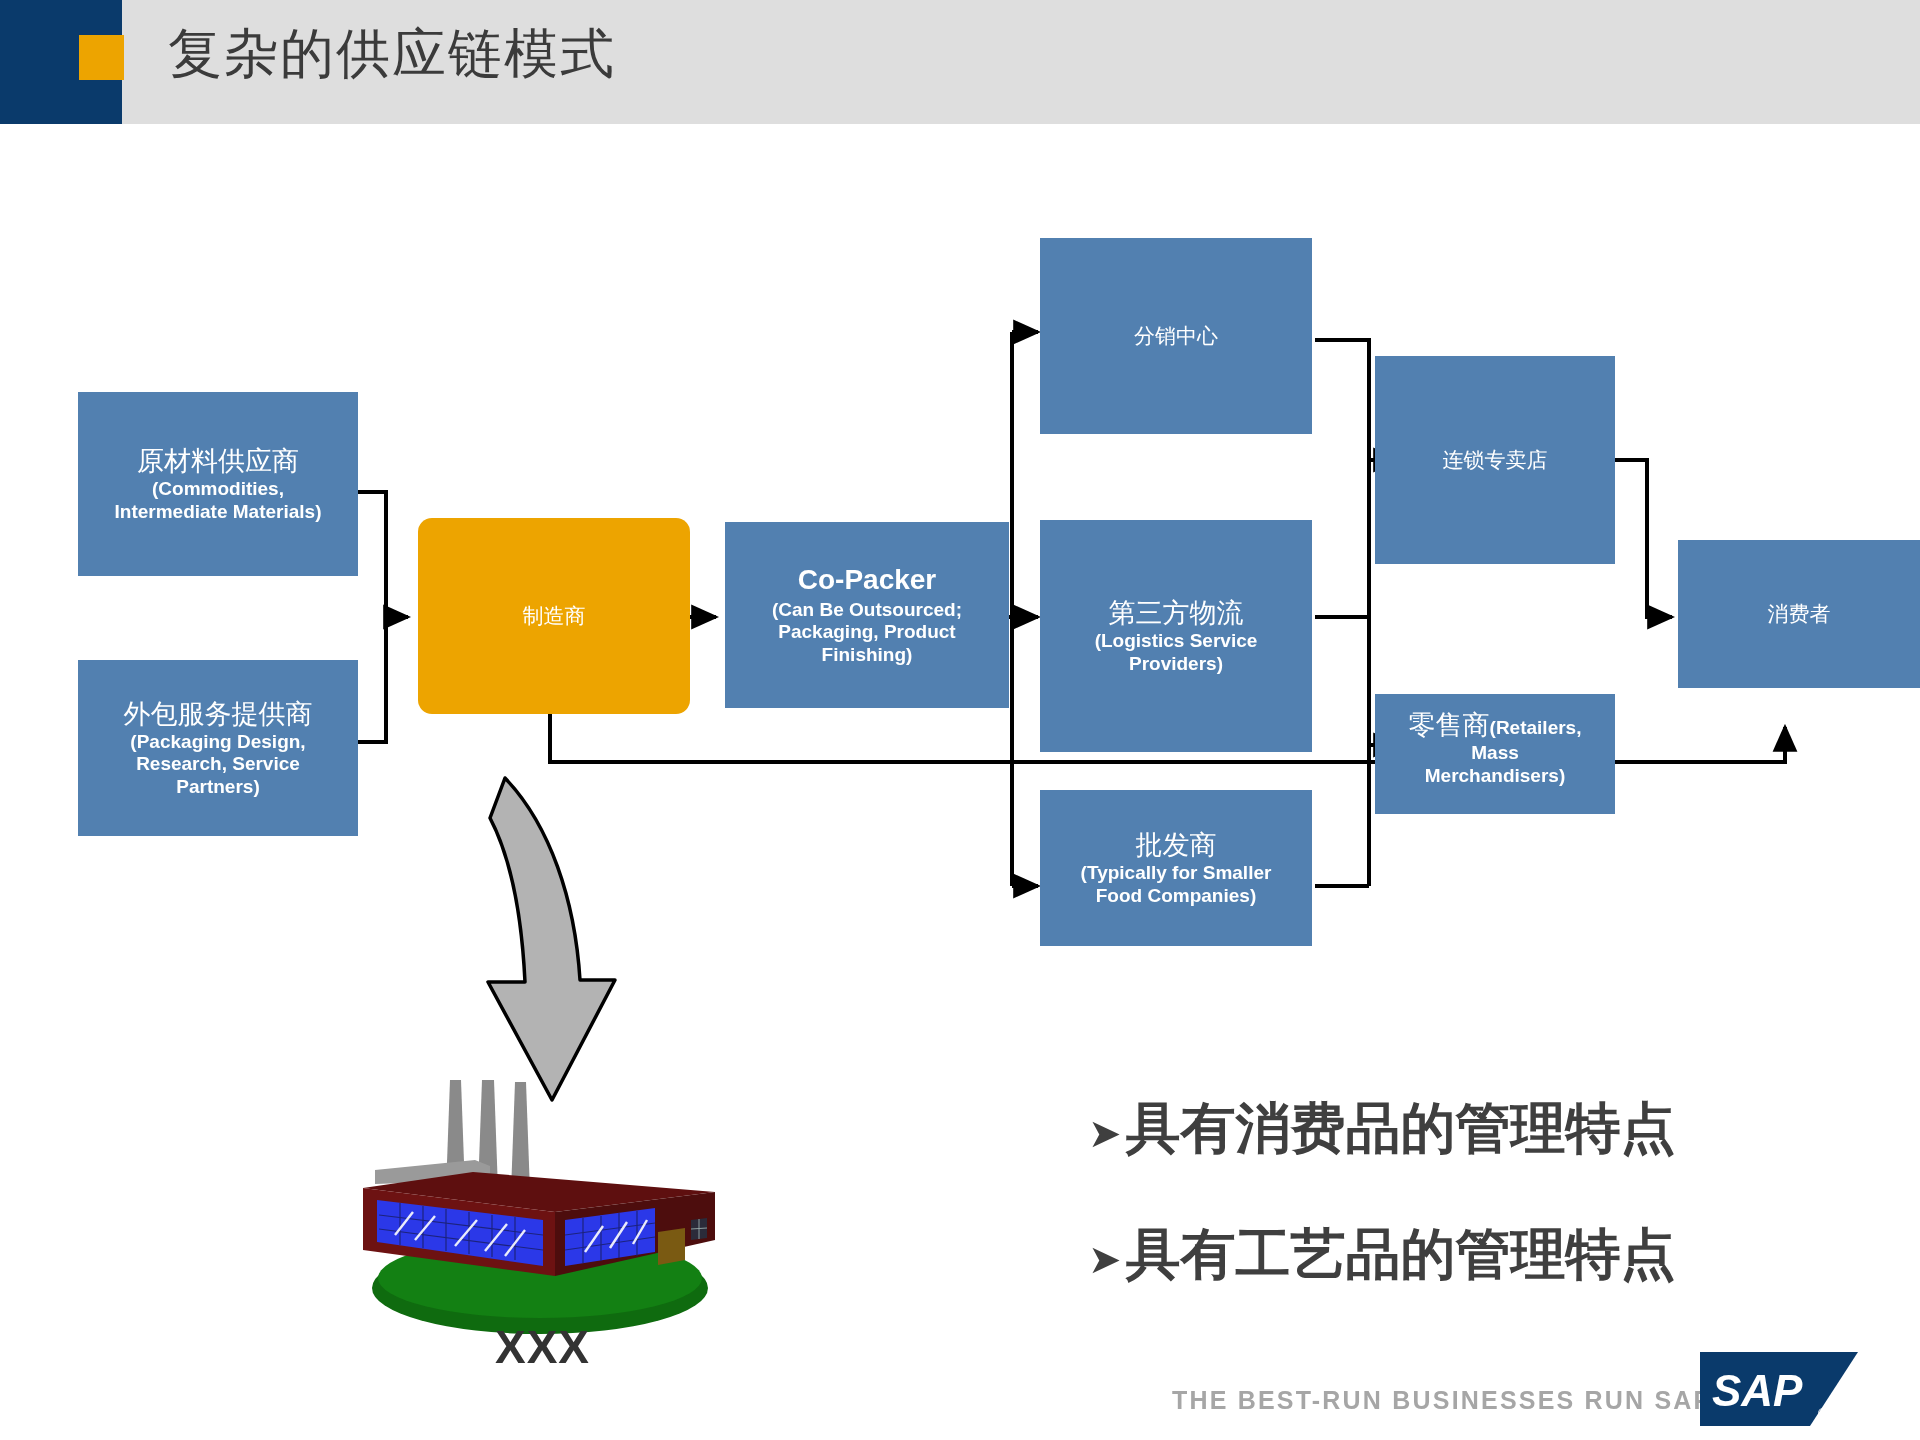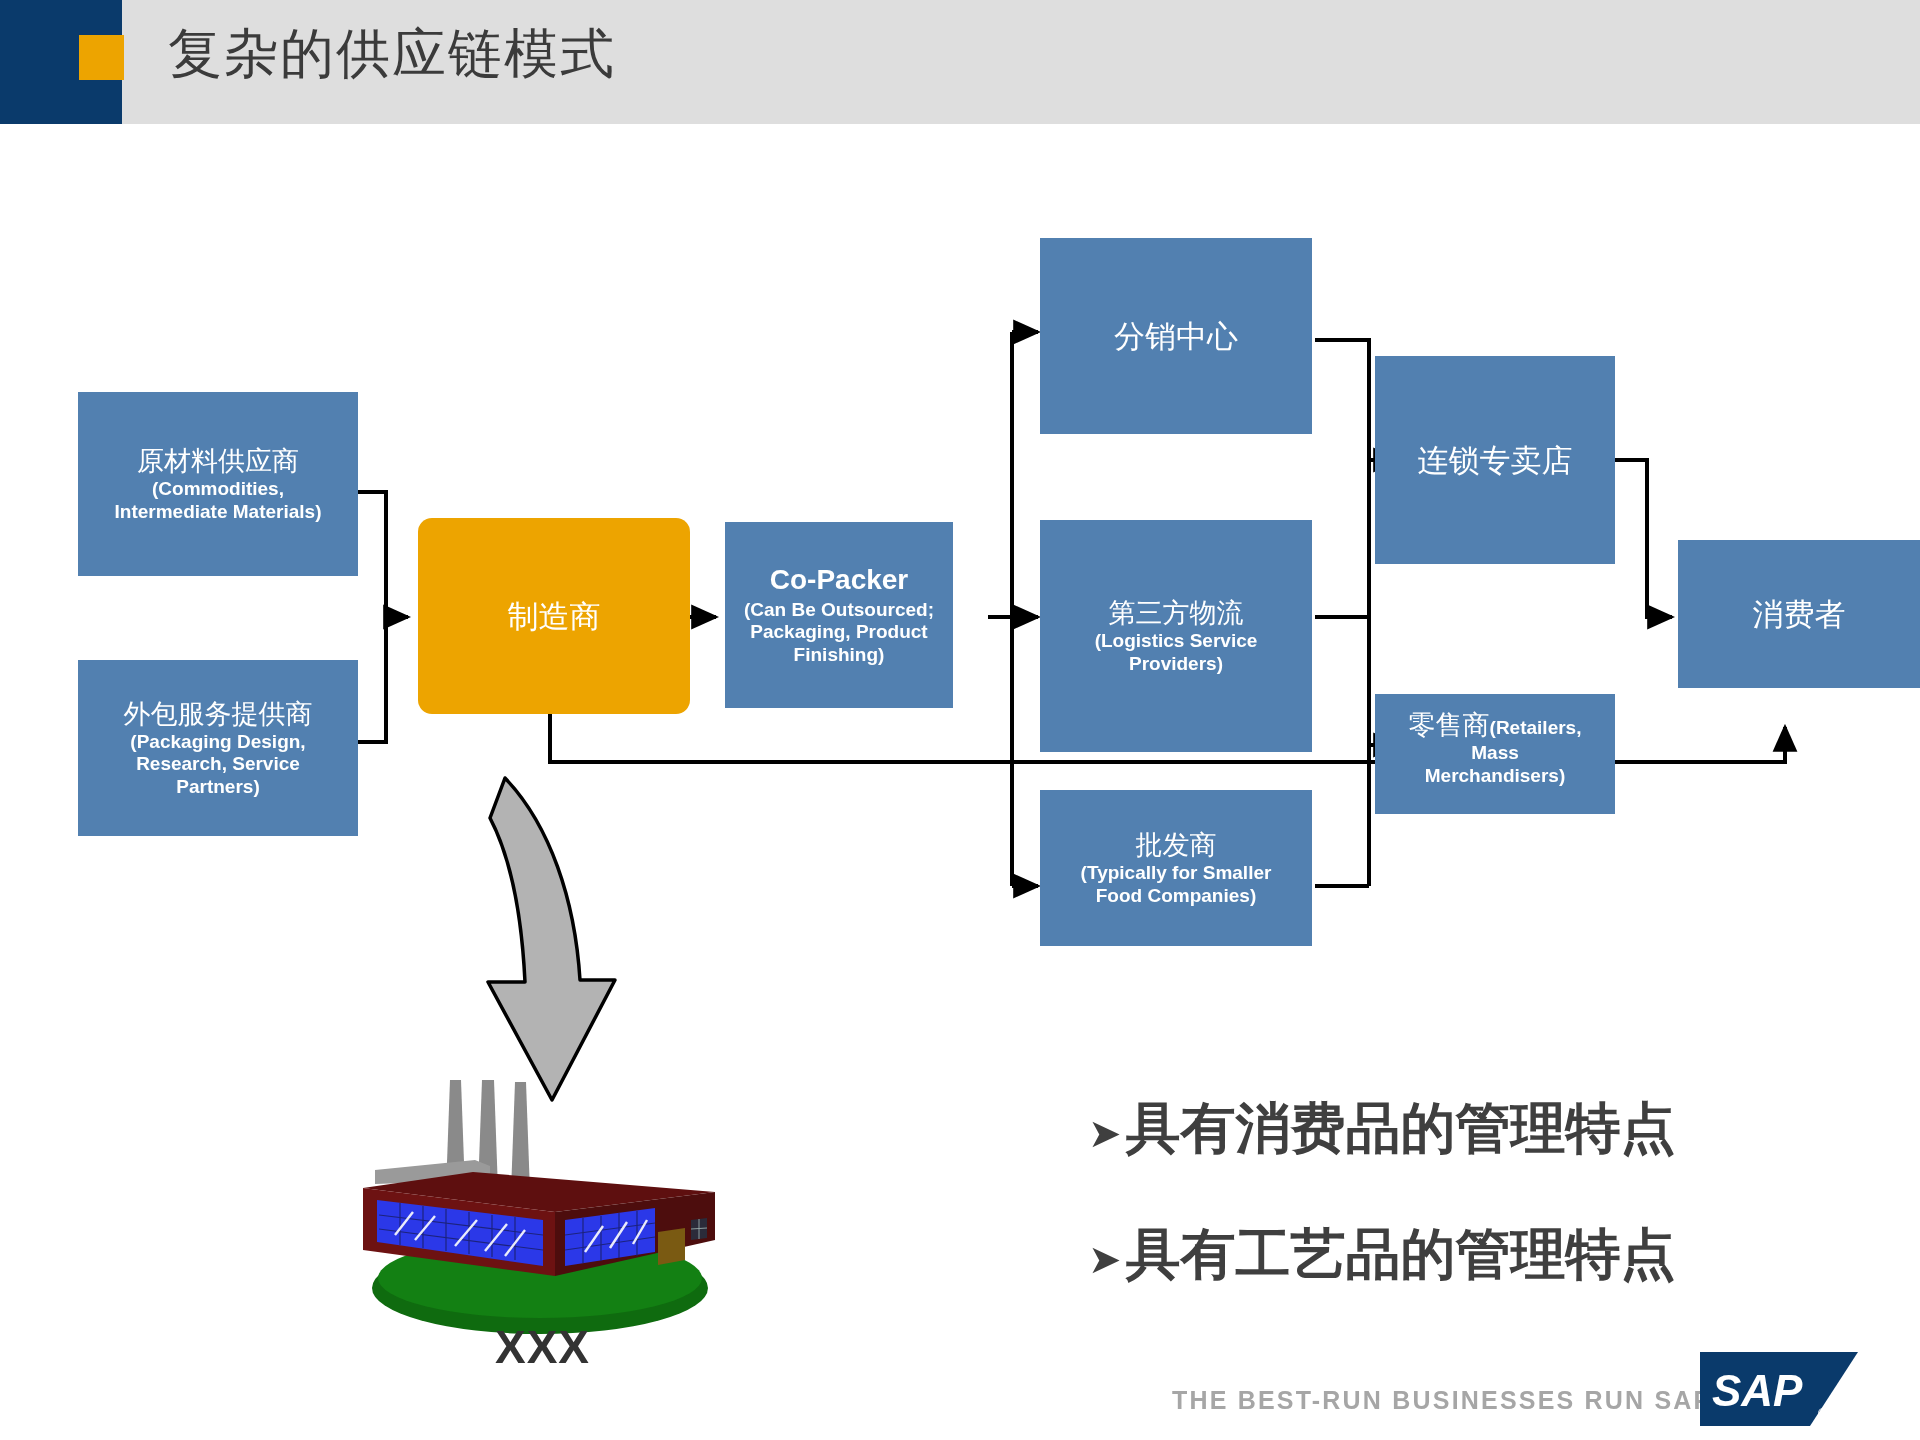--- a/index.html
+++ b/index.html
@@ -55,21 +55,21 @@
   .box.blue   { background: #5280b0; }
   .box.orange { background: #eda400; border-radius: 14px; }
 
   .cn {
     font-family: "DejaVu Serif", "Liberation Serif", serif;
     font-size: 27px;
     line-height: 1.25;
     display: block;
   }
   .cn.big {
-    font-size: 31px;
+    font-size: 21px;
   }
   .en {
     font-family: "Liberation Sans", sans-serif;
     font-size: 19px;
     font-weight: bold;
     line-height: 1.2;
     display: block;
   }
   .en.title {
     font-size: 28px;
@@ -196,21 +196,21 @@
     <span class="cn">外包服务提供商</span>
     <span class="en">(Packaging Design,</span>
     <span class="en">Research, Service</span>
     <span class="en">Partners)</span>
   </div>
 
   <div class="box orange" style="left:418px; top:518px; width:272px; height:196px;">
     <span class="cn big">制造商</span>
   </div>
 
-  <div class="box blue" style="left:725px; top:522px; width:228px; height:186px;">
+  <div class="box blue" style="left:725px; top:522px; width:284px; height:186px;">
     <span class="en title">Co-Packer</span>
     <span class="en">(Can Be Outsourced;</span>
     <span class="en">Packaging, Product</span>
     <span class="en">Finishing)</span>
   </div>
 
   <div class="box blue" style="left:1040px; top:238px; width:272px; height:196px;">
     <span class="cn big">分销中心</span>
   </div>
 

